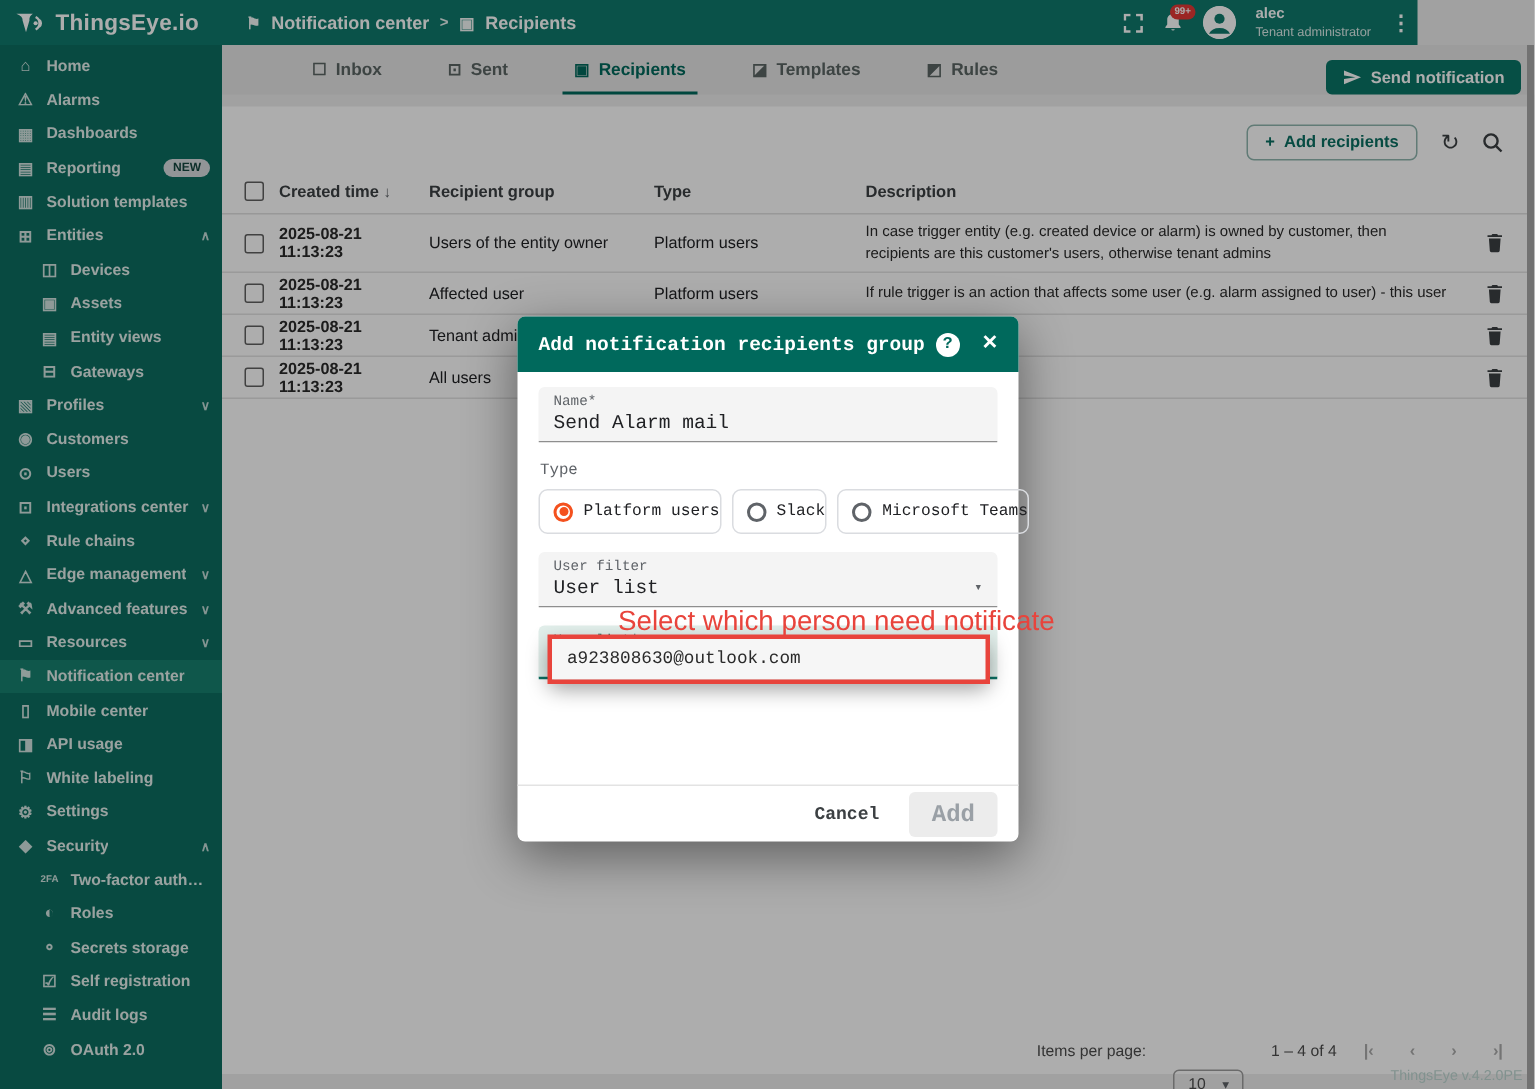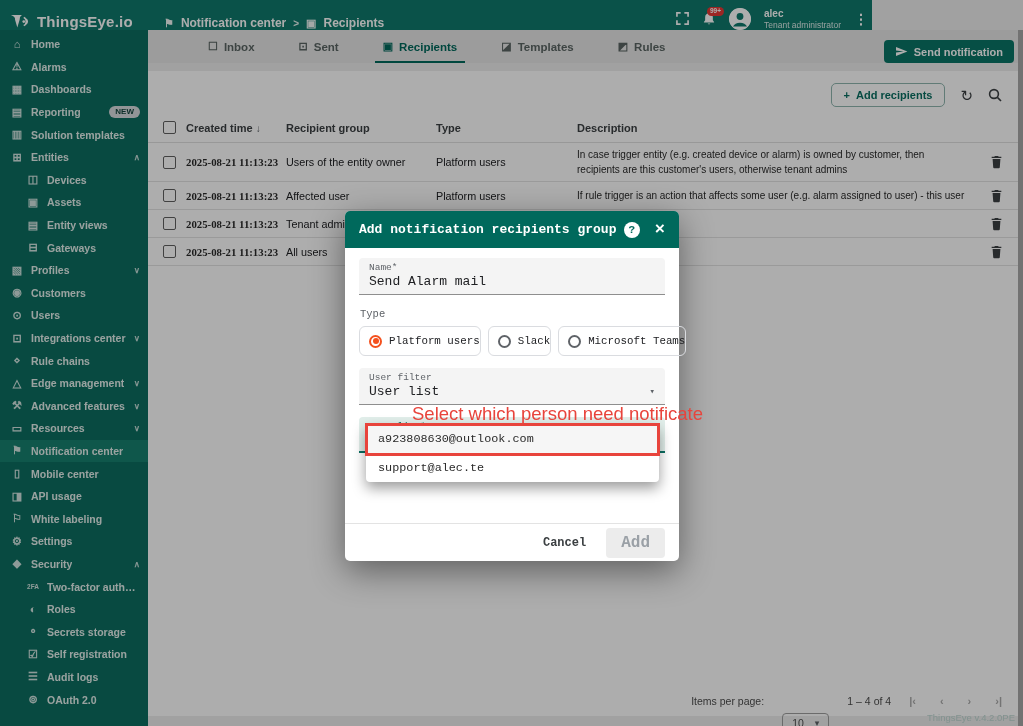--- a/index.html
+++ b/index.html
@@ -1,20 +1,20 @@
 <!DOCTYPE html>
 <html><head>
 <meta charset="utf-8">
 <style>
   * { box-sizing:border-box; margin:0; padding:0; }
   html,body { width:1023px; height:726px; }
   body { position:relative; overflow:hidden; font-family:"Liberation Sans",sans-serif; background:#EDEDED; }
 
   
-  .topbar { position:absolute; top:0; left:0; width:872px; height:30px; background:#0F7A6C; display:flex; align-items:flex-end; color:#fff; z-index:1; }
+  .topbar { position:absolute; top:0; left:0; width:945px; height:30px; background:#0F7A6C; display:flex; align-items:center; color:#fff; z-index:1; }
   .logo { display:flex; align-items:center; gap:5px; padding-left:10px; width:152px; }
   .logo-text { font-size:15px; font-weight:bold; letter-spacing:.2px; }
   .breadcrumb { display:flex; align-items:center; gap:7px; font-size:12px; font-weight:600; margin-left:12px; }
   .crumb-icon { font-size:11px; opacity:.95; }
   .crumb-sep { font-size:10px; opacity:.9; }
   .topbar-right { margin-left:auto; display:flex; align-items:center; gap:13px; padding-right:4px; }
   .icon-btn { display:flex; align-items:center; cursor:pointer; }
   .bell-wrap { position:relative; }
   .bell-badge { position:absolute; top:-5px; right:-8px; background:#E53935; color:#fff; font-size:6.5px; font-weight:bold; border-radius:7px; padding:1.5px 3px; line-height:1; }
   .avatar { width:22px; height:22px; border-radius:50%; overflow:hidden; background:#fff; display:flex; align-items:center; justify-content:center; }
@@ -47,21 +47,21 @@
   .card { position:absolute; top:41px; left:0; width:870px; height:645px; background:#fff; }
   .card-toolbar { height:38px; display:flex; align-items:center; justify-content:flex-end; gap:15px; padding:10px 16px 0; }
   .add-btn { display:flex; align-items:center; gap:6px; border:1px solid #8FB5AE; background:transparent; color:#0A6F62; font-size:11px; font-weight:bold; border-radius:5px; padding:5px 12px; cursor:pointer; font-family:inherit; }
   .refresh-ico { font-size:15px; color:#3C4043; cursor:pointer; line-height:1; }
   .search-ico { cursor:pointer; display:flex; }
 
   .grid-row { display:grid; grid-template-columns:38px 100px 150px 141px 1fr 44px; align-items:center; }
   .thead { height:30px; font-size:11px; font-weight:bold; color:#3C4043; border-bottom:1px solid #E0E0E0; margin-top:4px; }
   .trow { min-height:28px; border-bottom:1px solid #E4E4E4; font-size:10.8px; color:#202124; }
   .cb { width:13px; height:13px; border:1.5px solid #616161; border-radius:2px; margin-left:15px; cursor:pointer; }
-  .cell-created { font-weight:600; color:#2A2A2A;font-family:Liberation Serif, serif; }
+  .cell-created { font-weight:600; color:#2A2A2A; }
   .cell-desc { font-size:10px; line-height:1.5; color:#2A2A2A; padding:4px 8px 4px 0; }
   .sort-ico { font-size:10px; margin-left:3px; color:#5F6368; }
   .trash { display:flex; justify-content:center; cursor:pointer; }
 
   .pagination { position:absolute; bottom:0; left:0; right:0; height:30px; display:flex; align-items:center; justify-content:flex-end; gap:18px; padding-right:16px; font-size:10.5px; color:#4D4D4D; }
   .page-select { border:1px solid #9E9E9E; border-radius:4px; padding:3px 9px; display:flex; align-items:center; gap:11px; cursor:pointer;margin-top:44px; }
   .page-caret { font-size:9px; color:#5F6368; }
   .page-nav { display:flex; gap:24px; color:#ABABAB; font-size:11px; font-weight:bold; }
   .page-nav span { cursor:pointer; }
 
@@ -485,21 +485,18 @@
   <div class="modal-footer" data-name="modal-footer">
     <button class="cancel-btn" data-name="cancel-button">Cancel</button>
     <button class="add-confirm-btn" data-name="add-button" disabled="">Add</button>
   </div>
 
   <div class="dropdown-panel" data-name="user-dropdown">
 
   <div class="dd-option" data-name="dropdown-option-1">
         <span data-name="dropdown-option-label">a923808630@outlook.com</span>
       </div>
-      <div class="dd-option" data-name="dropdown-option-2">
-        <span data-name="dropdown-option-label">support@alec.te</span>
-      </div>
     </div>
 
   <div class="ann-box" data-name="annotation-highlight-box"></div>
 </div>
 
 <div class="ann-text" data-name="annotation-text">Select which person need notificate</div>
 
 </body></html>

